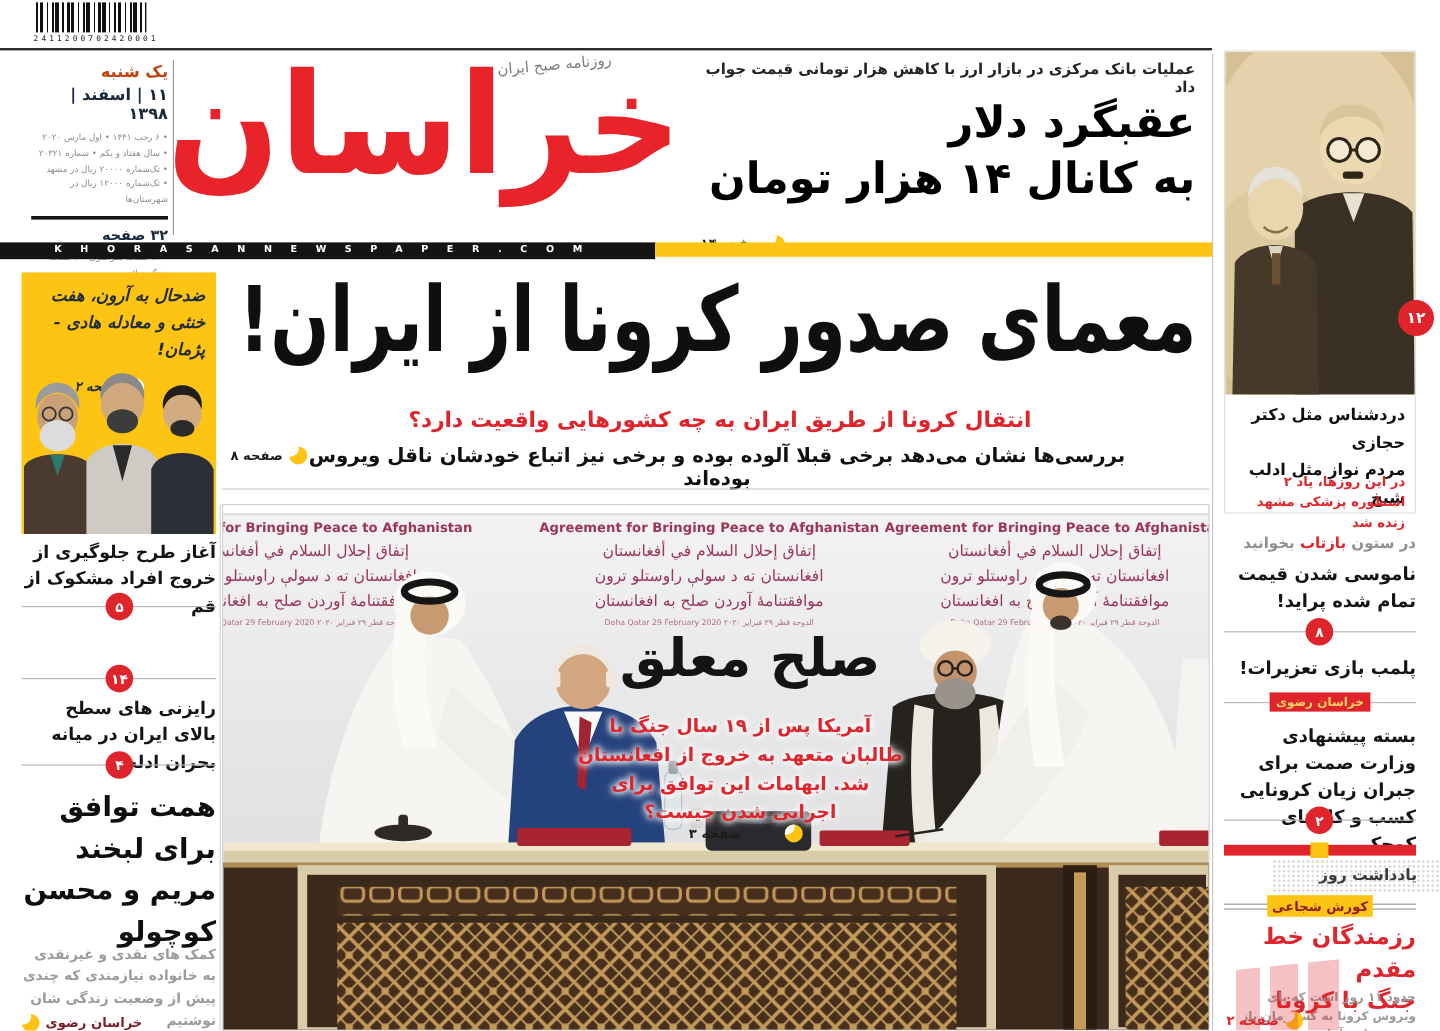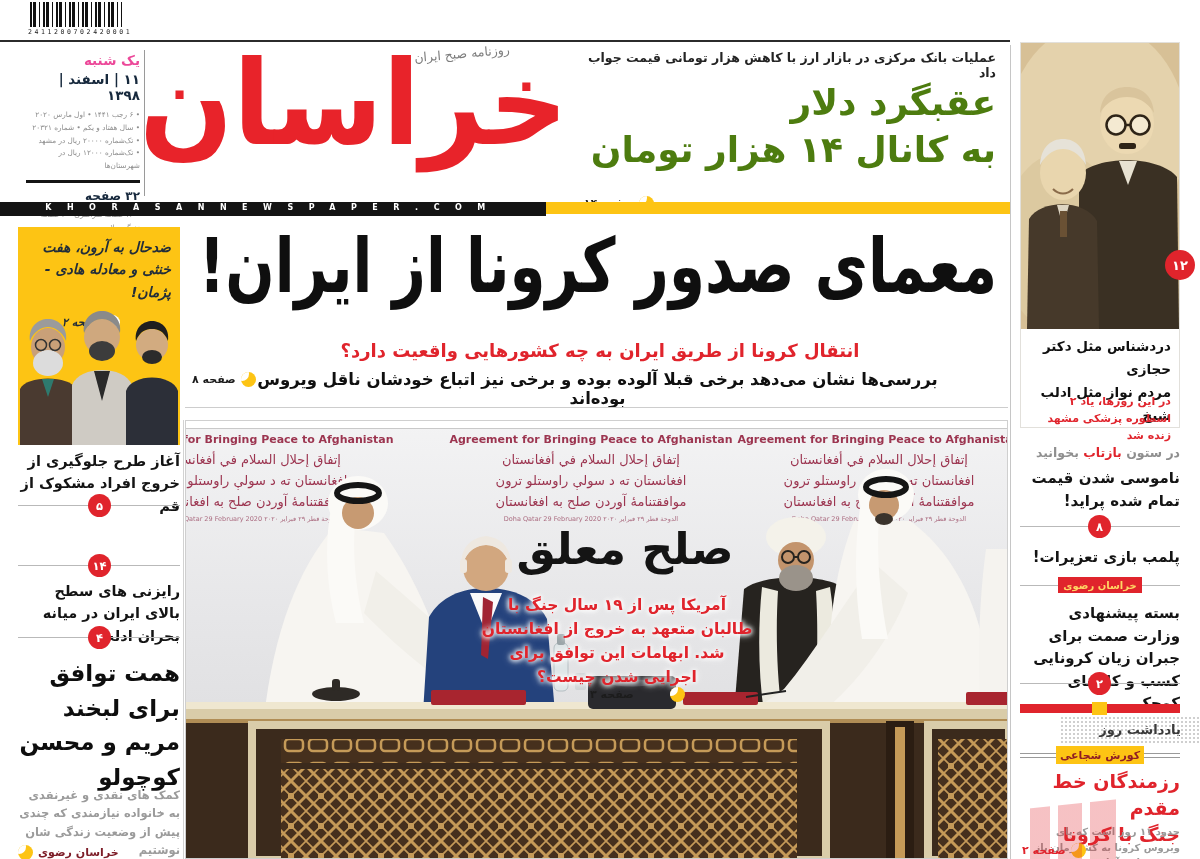--- a/index.html
+++ b/index.html
@@ -7,35 +7,35 @@
         font-family:"DejaVu Sans",sans-serif;}
   .abs{position:absolute;}
 
   
   .barcode{position:absolute;left:30px;top:2px;width:92px;height:25px;
     background:repeating-linear-gradient(90deg,#111 0 2px,#fff 2px 3px,#111 3px 6px,#fff 6px 9px,#111 9px 10px,#fff 10px 13px);}
   .barcode-digits{position:absolute;left:28px;top:28px;width:100px;font-family:"DejaVu Sans Mono",monospace;
     font-size:6.5px;letter-spacing:2.6px;color:#222;}
   .rule-top{position:absolute;left:0;top:40px;width:1010px;height:2px;background:#2b2b2b;}
   .date-col{position:absolute;left:26px;top:52px;width:114px;text-align:right;direction:rtl;}
-  .mh-day{font-size:13.5px;font-weight:bold;color:#ec4899;}
+  .mh-day{font-size:13.5px;font-weight:bold;color:#c2410c;}
   .mh-date{font-size:13.5px;font-weight:bold;color:#17293d;margin-top:3px;}
   .mh-info{font-size:7.3px;color:#8d8d8d;line-height:1.75;margin-top:6px;}
   .mh-thick{height:3px;background:#141414;margin:7px 0 6px;}
   .mh-pages{font-size:12px;font-weight:bold;color:#17293d;}
   .vline-mast{position:absolute;left:144px;top:50px;width:1px;height:146px;background:#9a9a9a;}
   .logo{position:absolute;left:152px;top:36px;width:416px;text-align:center;direction:rtl;
     font-size:110px;font-weight:bold;color:#e8232a;line-height:1.25;transform:scaleY(1.06);}
   .tagline{position:absolute;left:372px;top:46px;width:180px;text-align:center;direction:rtl;
     font-size:12.5px;color:#7d7d7d;transform:rotate(-5deg);}
 
   
   .top-story{position:absolute;left:568px;top:50px;width:428px;direction:rtl;text-align:right;}
   .ts-kicker{font-size:12.5px;font-weight:bold;color:#242424;}
-  .ts-h{font-size:36px;font-weight:900;color:#4d7c0f;line-height:1.3;letter-spacing:-0.5px;}
+  .ts-h{font-size:36px;font-weight:900;color:#000000;line-height:1.3;letter-spacing:-0.5px;}
   .pageref{display:flex;align-items:center;gap:5px;direction:rtl;}
   .pageref .lbl{font-size:11px;font-weight:bold;color:#1c1c1c;}
   .ts-pageref{position:absolute;left:16px;top:146px;}
   .crescent{width:15px;height:15px;border-radius:50%;background:#fdc414;position:relative;overflow:hidden;flex:0 0 auto;}
   .crescent::after{content:"";position:absolute;left:-6px;top:-5px;width:14px;height:14px;border-radius:50%;background:#fff;}
   .crescent.on-yellow::after{background:#fdc414;}
   .crescent.white{background:#fff;}
   .crescent.white::after{background:#fdc414;}
   .vline-right{position:absolute;left:1010px;top:45px;width:1px;height:814px;background:#c6c6c6;}
   .vline-left{position:absolute;left:183px;top:420px;width:1px;height:439px;background:#d2d2d2;}
@@ -62,21 +62,21 @@
   .b-en{font-size:11px;font-weight:bold;margin-bottom:4px;white-space:nowrap;}
   .b-ar{font-size:13px;line-height:1.6;direction:rtl;white-space:nowrap;}
   .b-date{font-size:6.5px;margin-top:3px;color:#ab6c80;white-space:nowrap;}
   .b1{left:-84px;width:300px;} .b2{left:244px;width:322px;} .b3{left:548px;width:290px;}
   .photo-svg{position:absolute;left:0;top:0;z-index:3;pointer-events:none;}
   .photo-title{position:absolute;left:315px;top:102px;width:248px;text-align:center;direction:rtl;z-index:4;
     font-size:44px;font-weight:900;color:#141414;}
   .photo-desc{position:absolute;left:295px;top:172px;width:272px;text-align:center;direction:rtl;z-index:4;
     font-size:15.5px;font-weight:bold;color:#e0242c;line-height:1.55;
     text-shadow:0 0 5px #fff,0 0 5px #fff,0 0 9px #fff;}
-  .photo-pageref{position:absolute;left:404px;top:266px;z-index:4;gap:36px;}
+  .photo-pageref{position:absolute;left:388px;top:266px;z-index:4;gap:36px;}
 
   
   .badge{width:23px;height:23px;border-radius:50%;background:#e0242c;color:#fff;
     font-size:11.5px;font-weight:bold;display:flex;align-items:center;justify-content:center;}
   .sbdiv{height:1px;background:#b9b9b9;}
   .sb-item{direction:rtl;text-align:right;font-weight:bold;color:#141414;}
 
   
   .promo{position:absolute;left:18px;top:227px;width:162px;height:218px;background:#fdc414;overflow:hidden;font-style:italic;}
   .promo-title{padding:9px 9px 0;direction:rtl;text-align:right;font-size:14px;font-weight:bold;color:#222d3a;line-height:1.6;}

